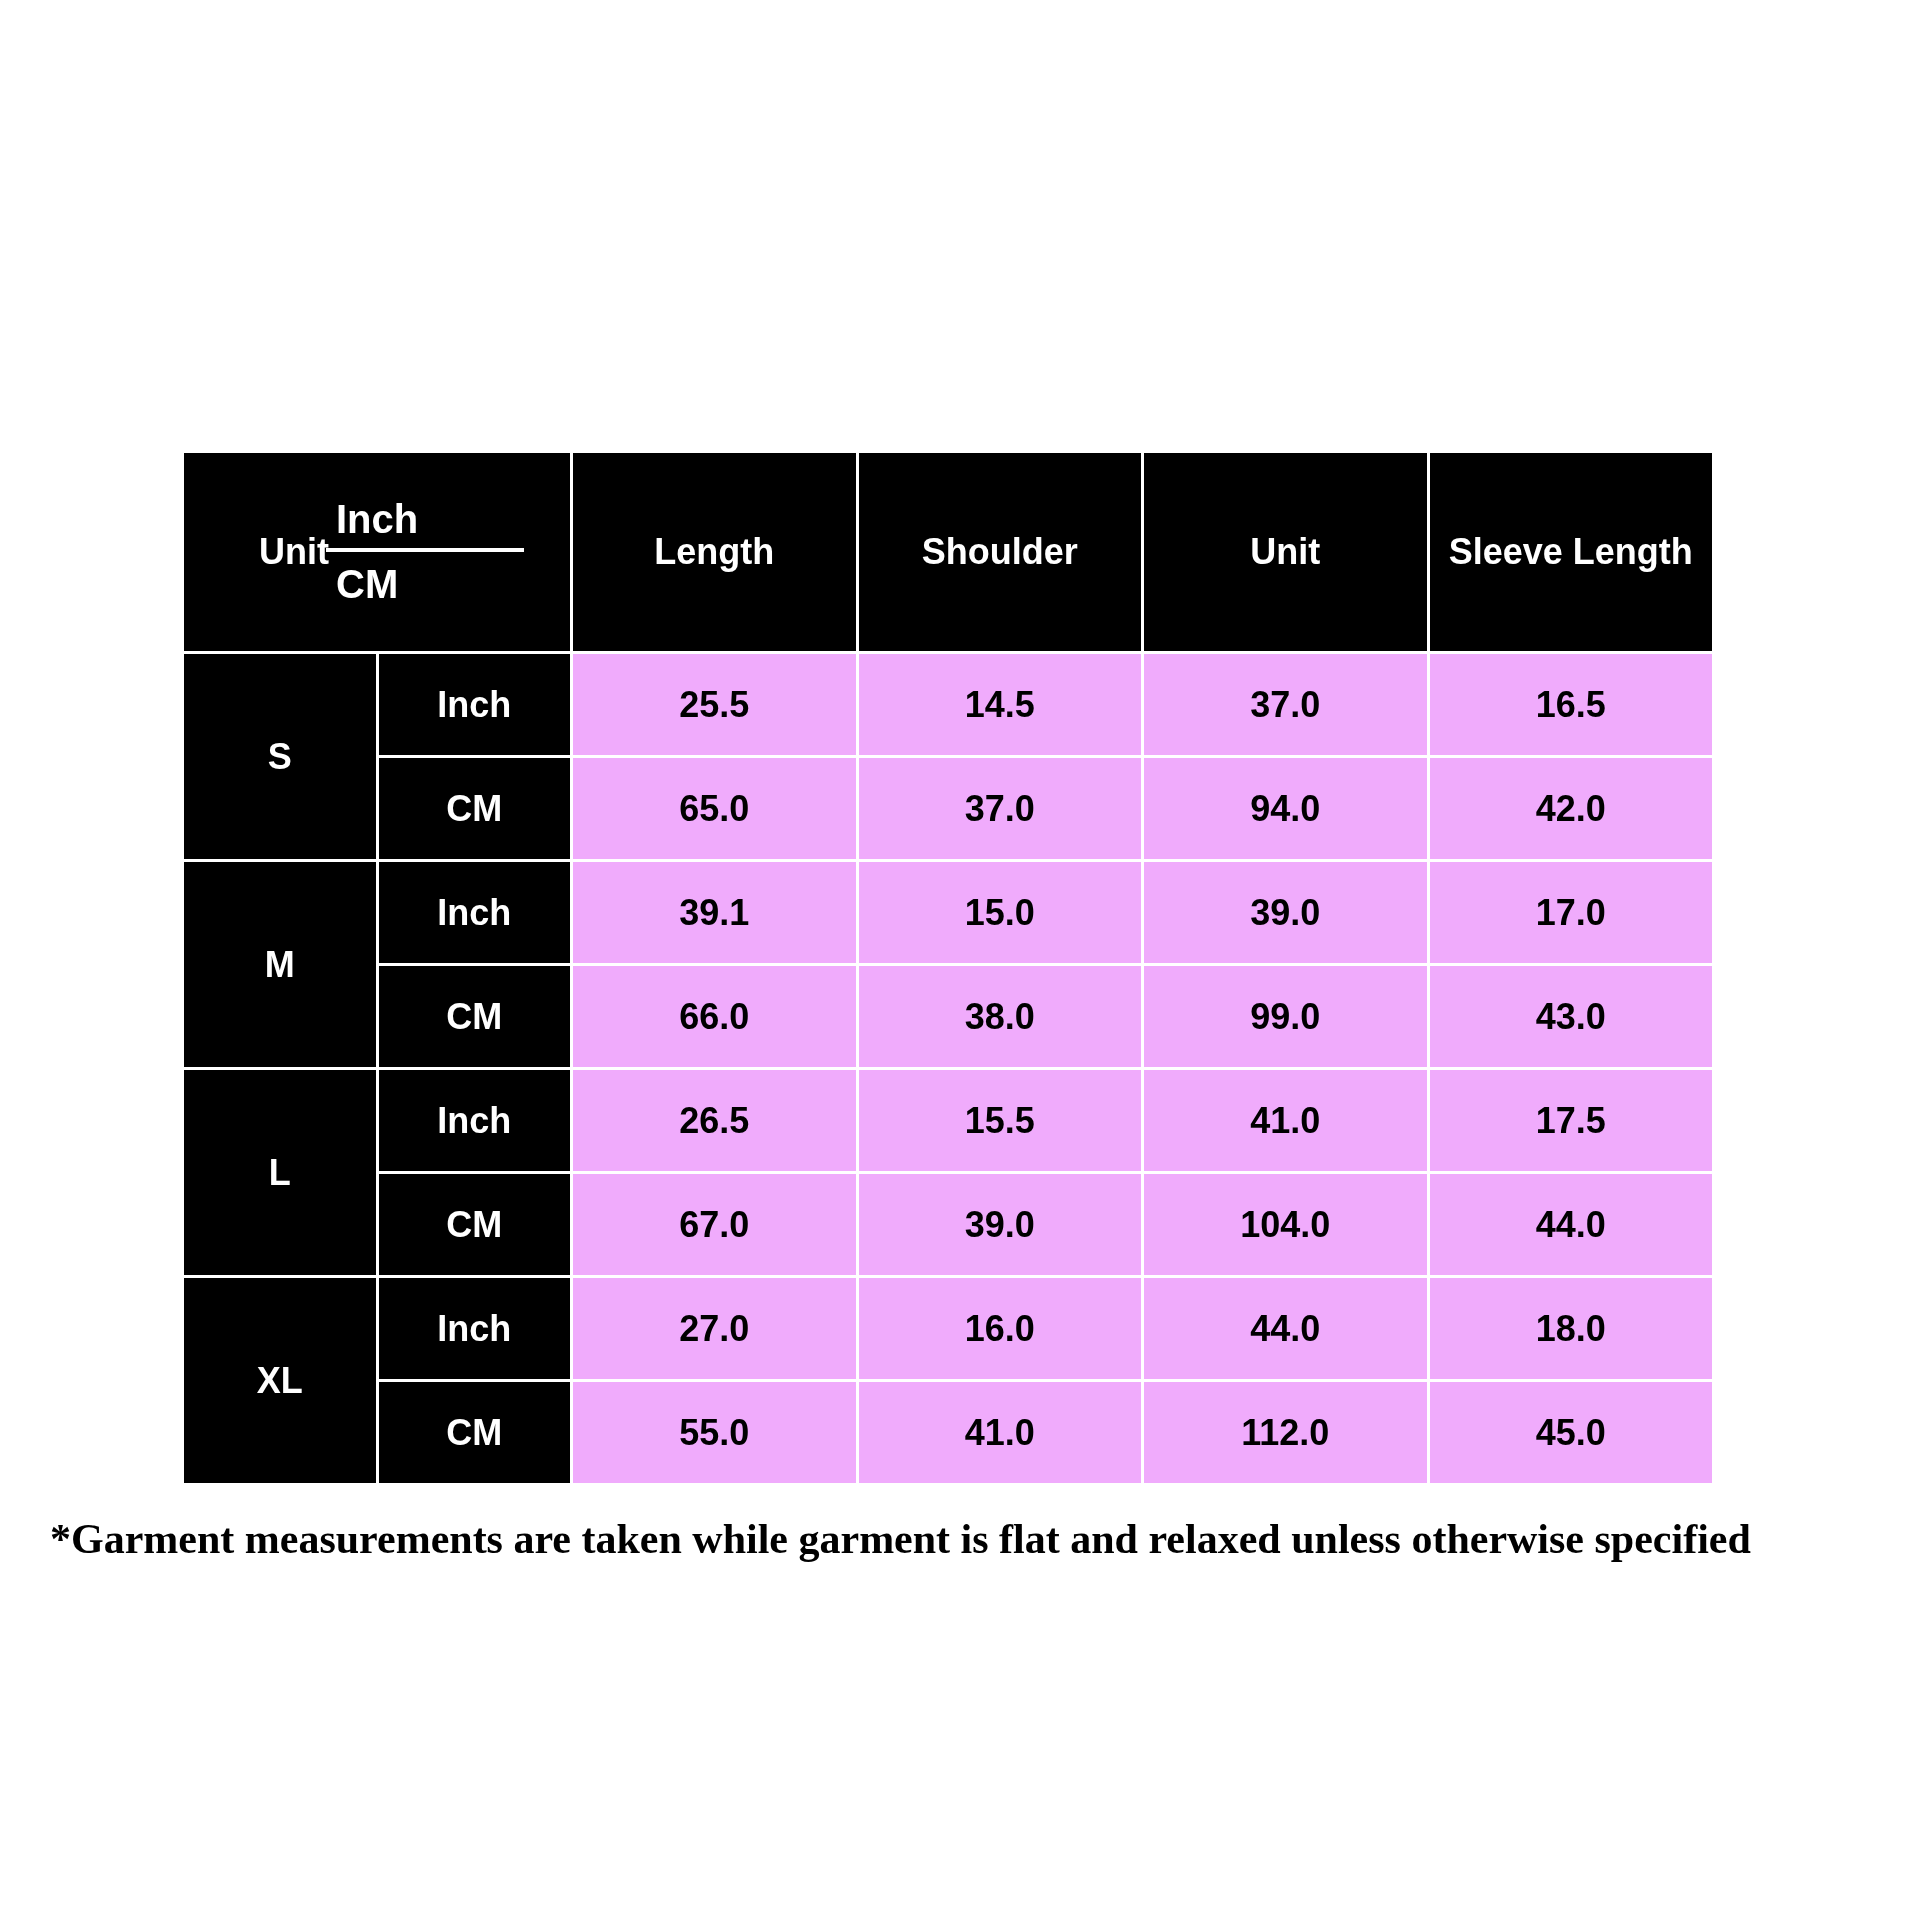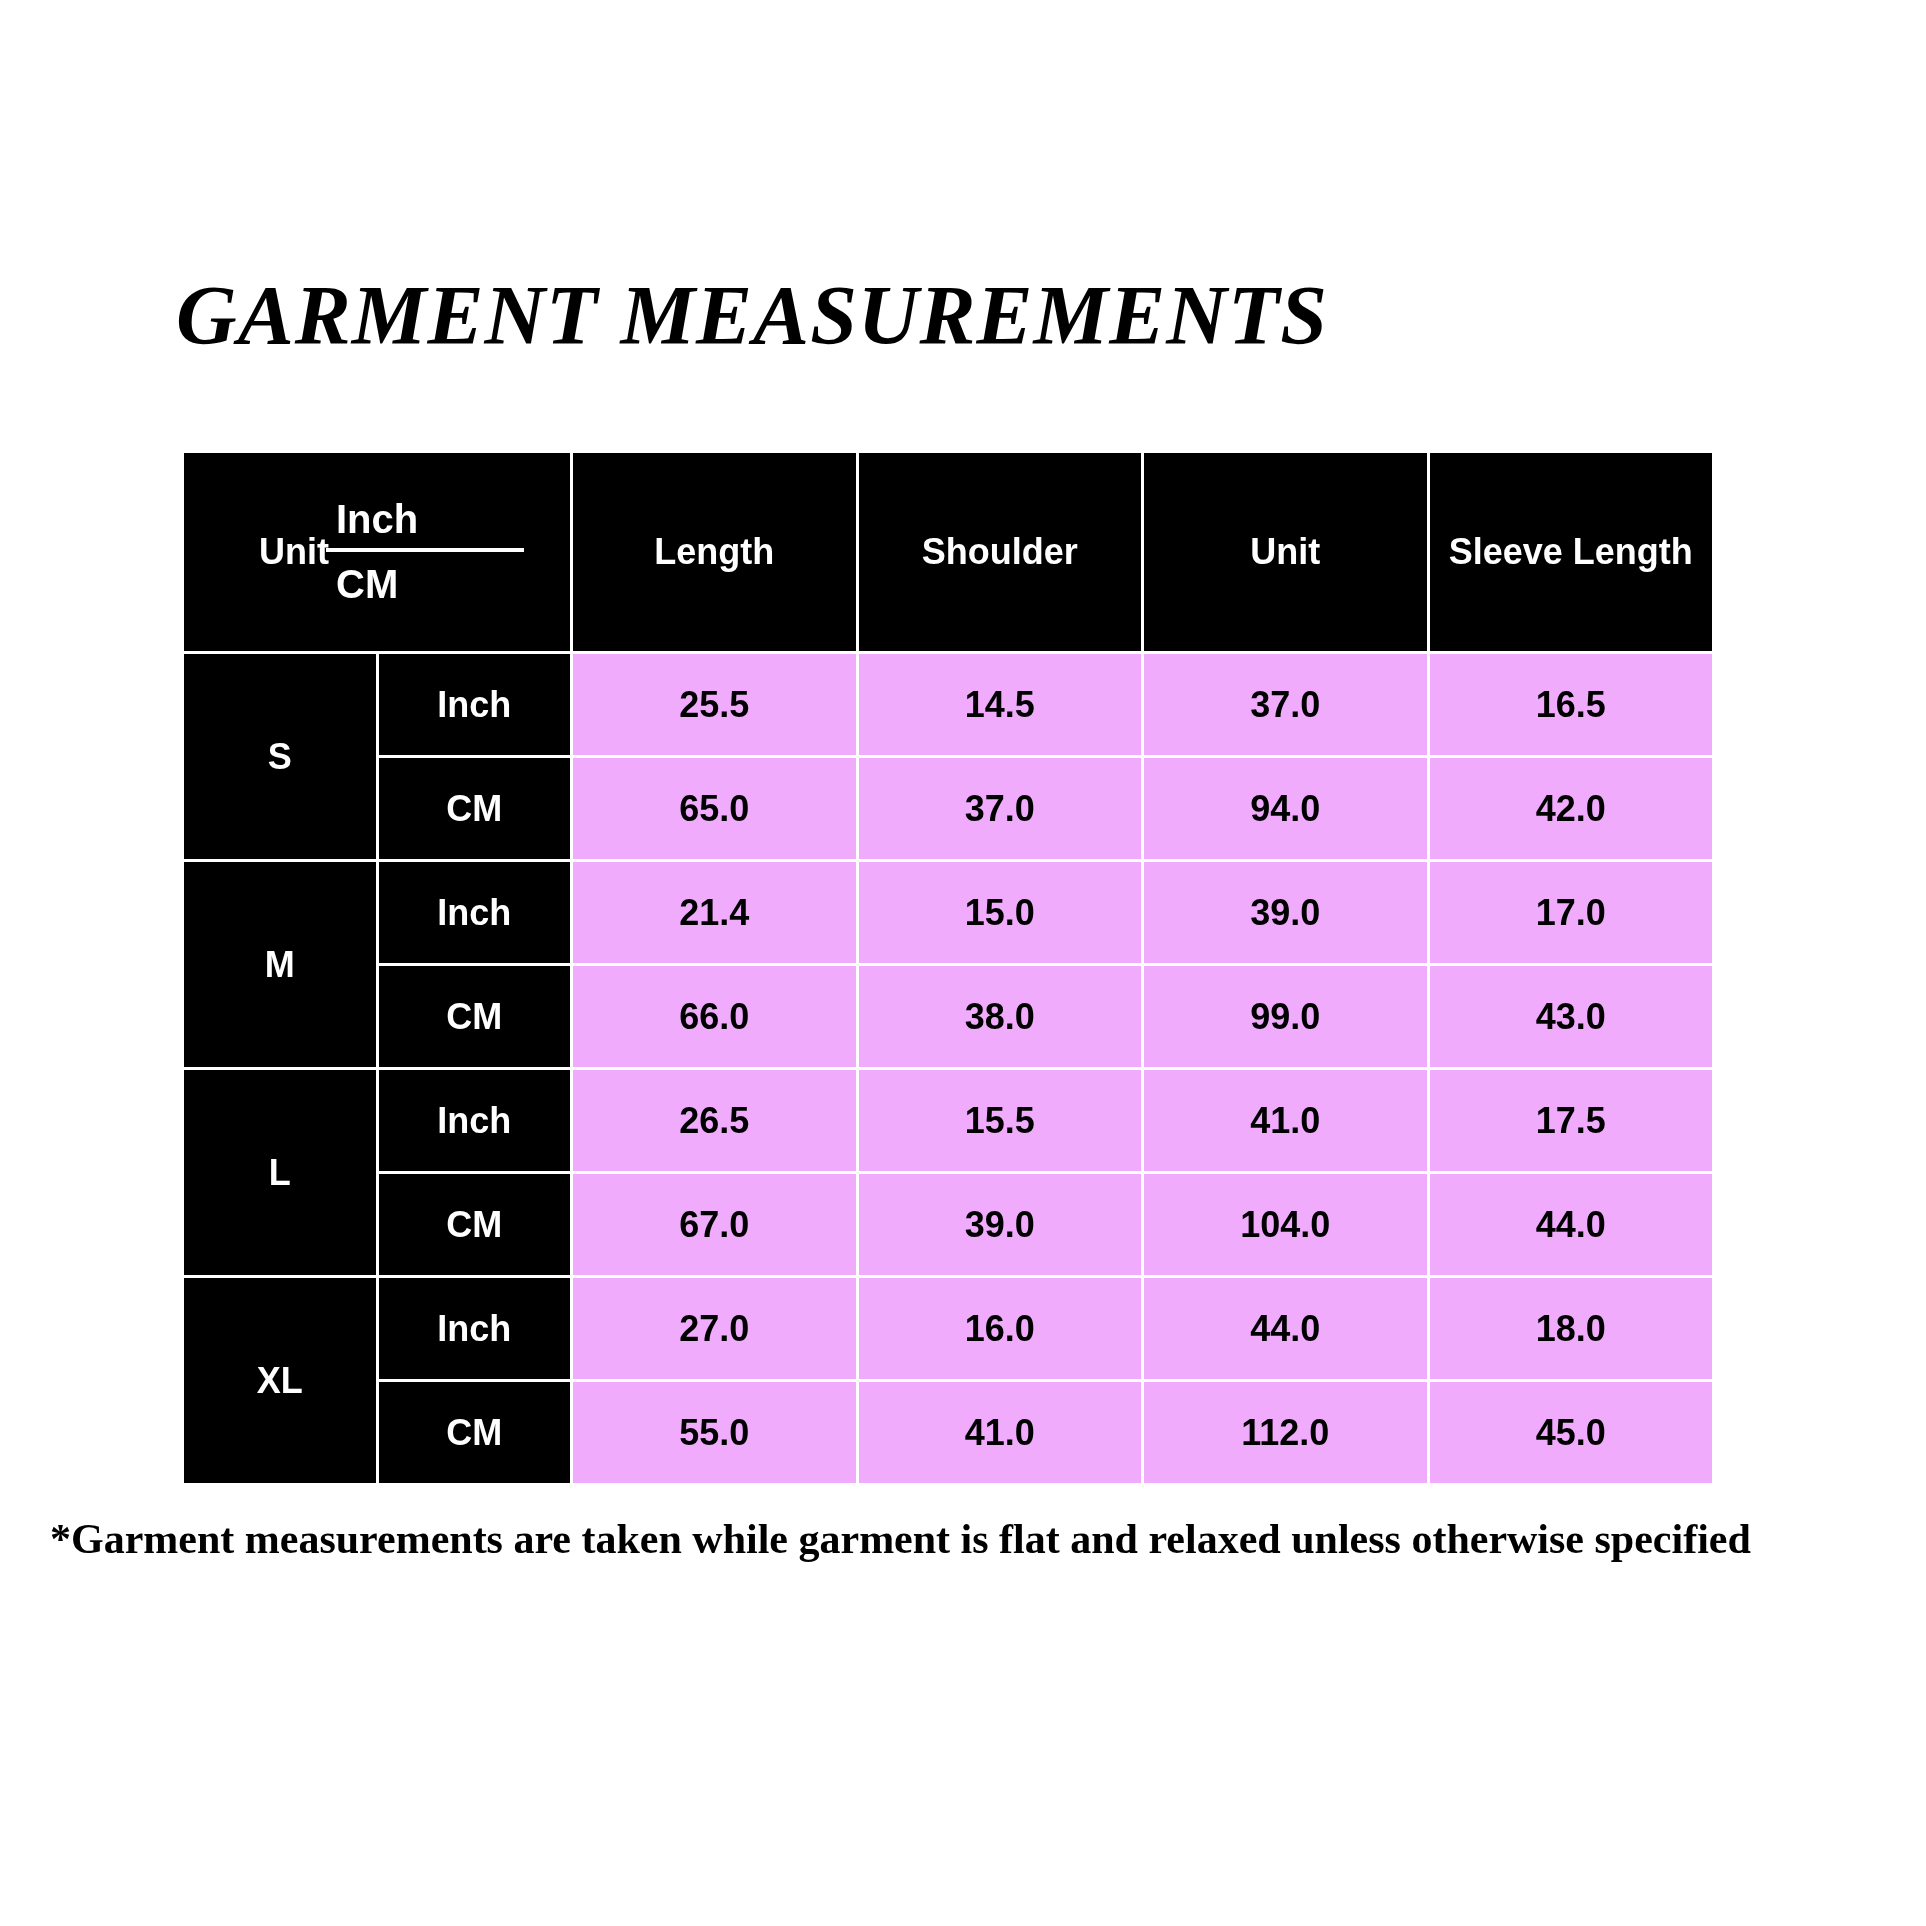--- a/index.html
+++ b/index.html
@@ -121,21 +121,20 @@
     font-size: 42px;
     color: #000000;
     white-space: nowrap;
   }
 </style>
 </head>
 <body>
 
 <div class="page">
 
-  <div class="title">GARMENT MEASUREMENTS</div>
 
   <div class="table-wrap">
     <table class="size-table">
       <thead>
         <tr>
           <th class="hdr-unit" colspan="2">
             <span class="unit-word">Unit</span>
             <span class="unit-stack">
               <span class="u1">Inch</span>
               <span class="u2">CM</span>
@@ -161,21 +160,21 @@
           <td class="unit-cell">CM</td>
           <td class="val">65.0</td>
           <td class="val">37.0</td>
           <td class="val">94.0</td>
           <td class="val">42.0</td>
         </tr>
 
         <tr>
           <td class="size-cell" rowspan="2">M</td>
           <td class="unit-cell">Inch</td>
-          <td class="val">21.4</td>
+          <td class="val">39.1</td>
           <td class="val">15.0</td>
           <td class="val">39.0</td>
           <td class="val">17.0</td>
         </tr>
         <tr>
           <td class="unit-cell">CM</td>
           <td class="val">66.0</td>
           <td class="val">38.0</td>
           <td class="val">99.0</td>
           <td class="val">43.0</td>

